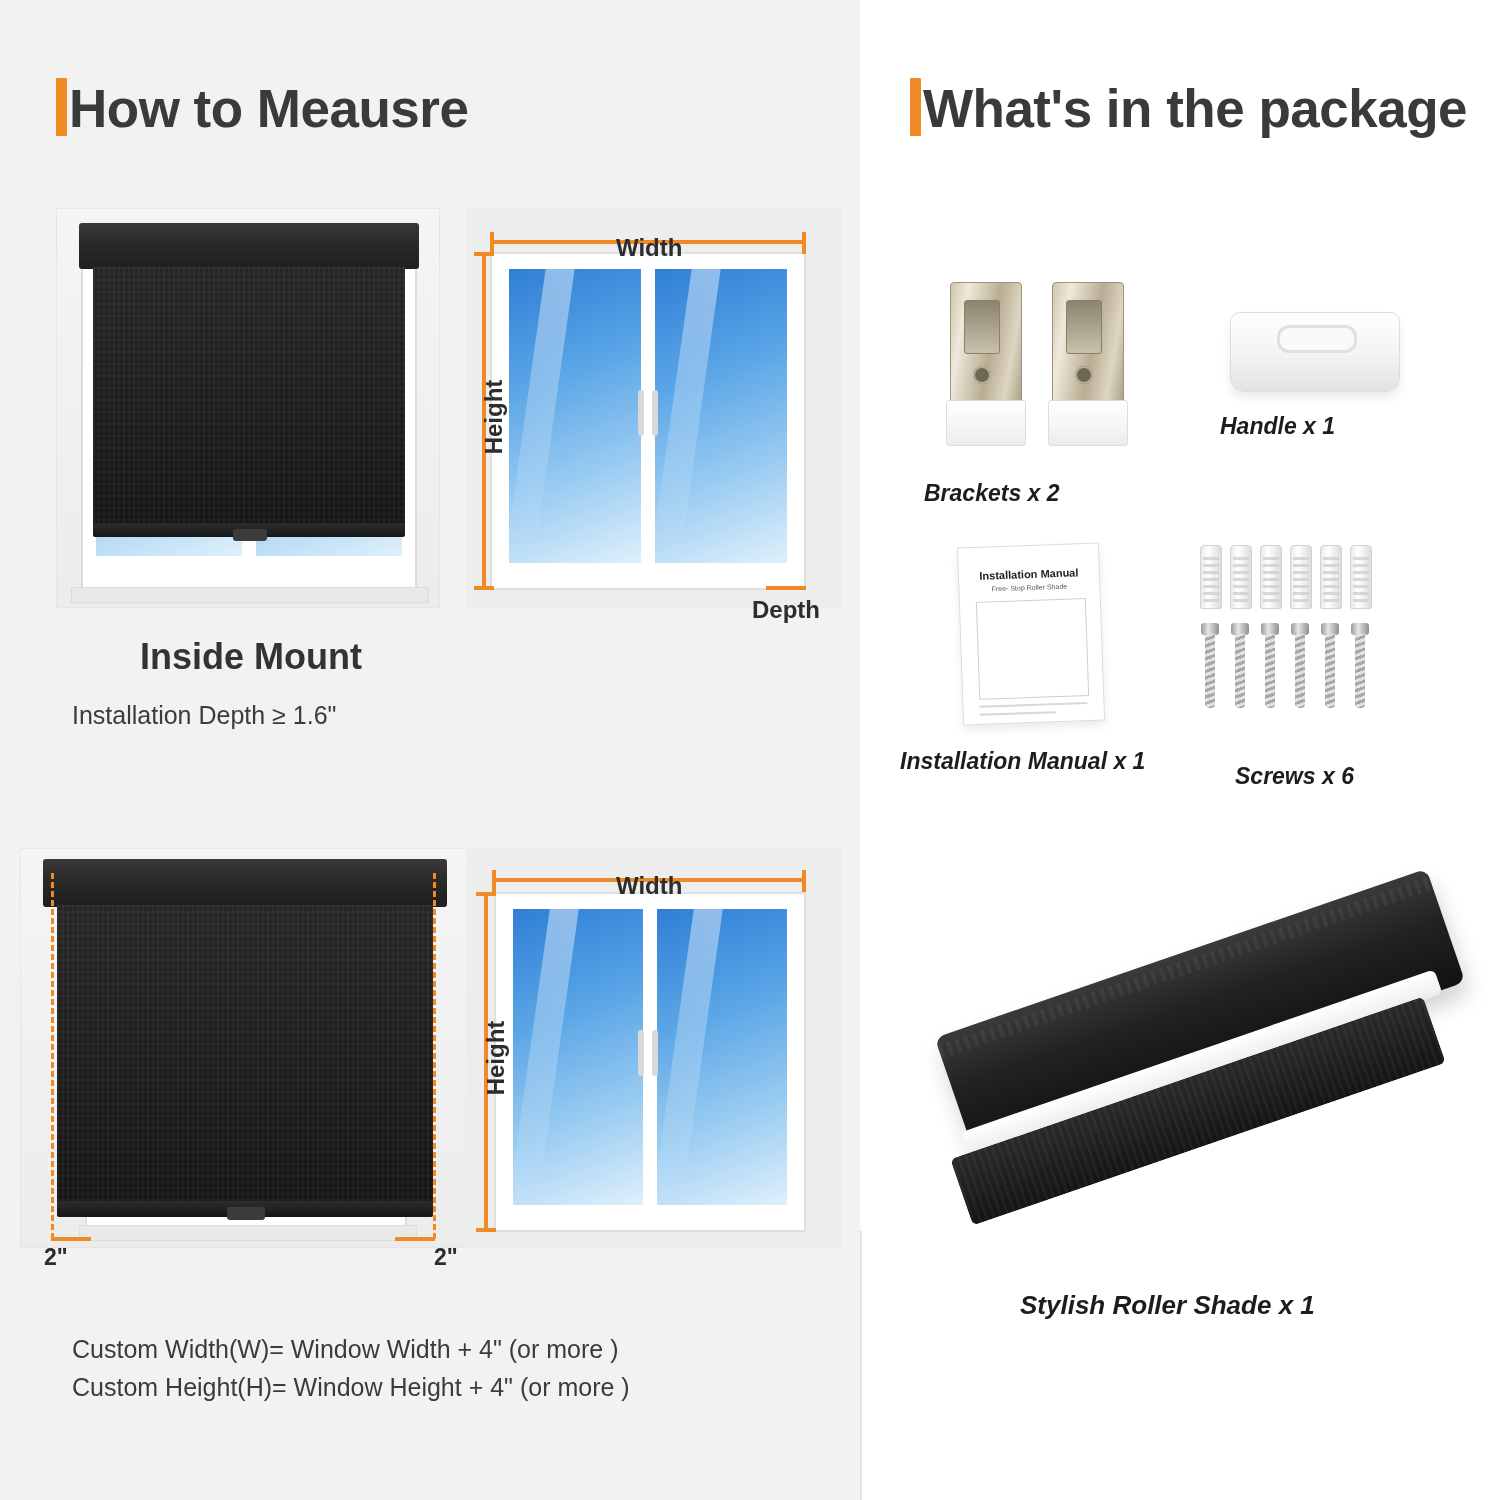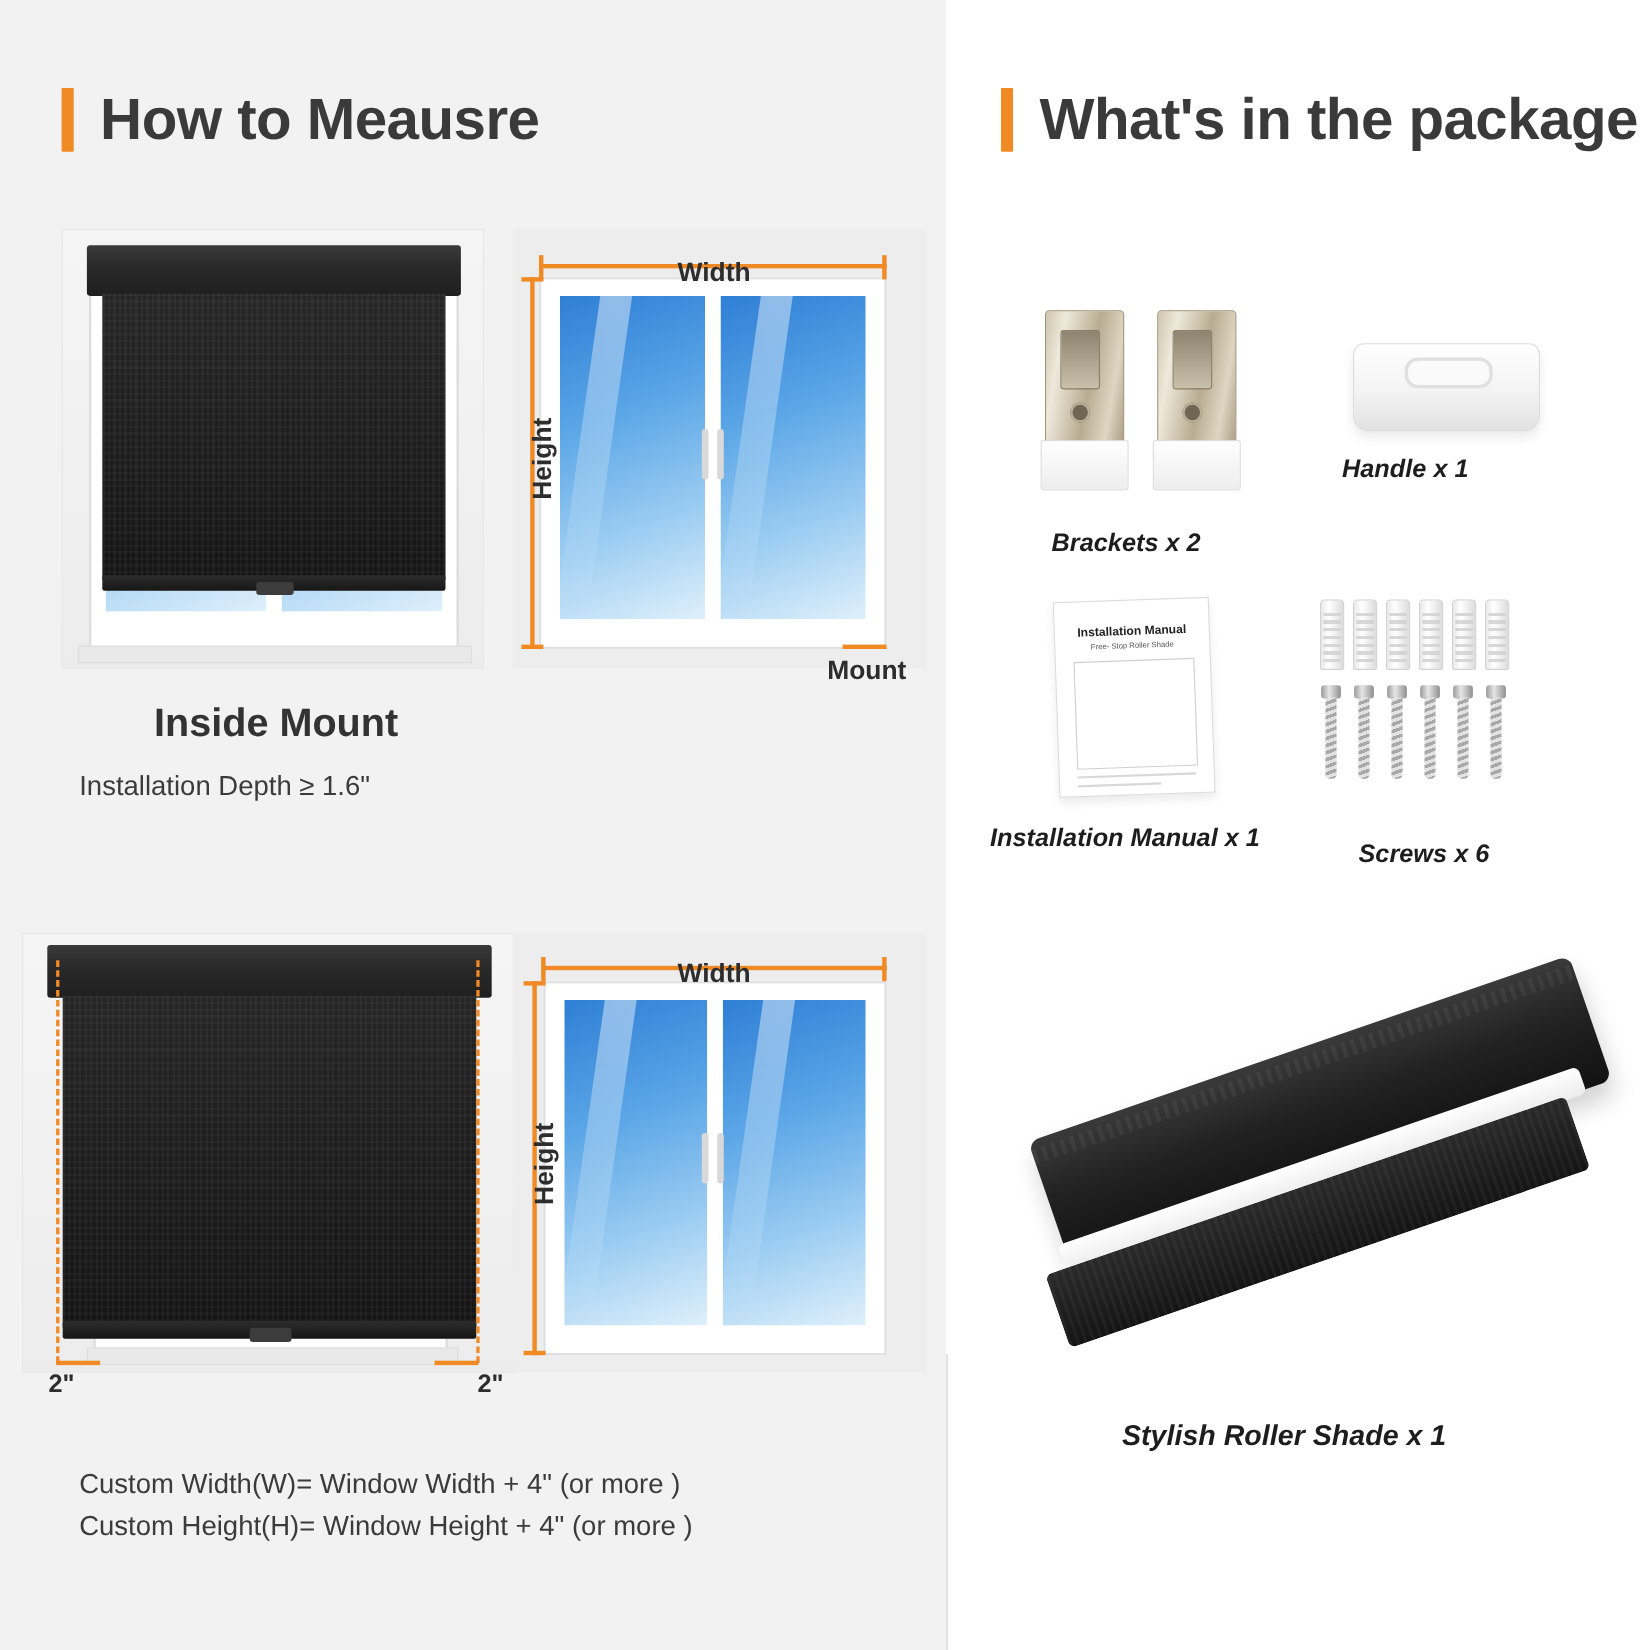--- a/index.html
+++ b/index.html
@@ -40,22 +40,21 @@
     left: 860px;
     top: 0;
     width: 2px;
     height: 1500px;
     background: #e3e3e3;
   }
   
   .heading {
     position: absolute;
     display: flex;
-    align-items: center;
-    gap: 24px;
+    gap: 2px;
   }
   .heading .bar {
     width: 11px;
     height: 58px;
     background: #f08a24;
     border-radius: 1px;
   }
   .heading .txt {
     font-size: 53px;
     font-weight: bold;
@@ -395,21 +394,21 @@
       <div class="orange-line" style="left:24px; top:24px; width:4px; height:22px;"></div>
       <div class="orange-line" style="left:336px; top:24px; width:4px; height:22px;"></div>
       <div class="meas-label" style="left:150px; top:26px;">Width</div>
 
       <div class="orange-line" style="left:16px; top:44px; width:4px; height:338px;"></div>
       <div class="orange-line" style="left:8px; top:44px; width:20px; height:4px;"></div>
       <div class="orange-line" style="left:8px; top:378px; width:20px; height:4px;"></div>
       <div class="meas-label vert" style="left:-12px; top:195px; width:80px; text-align:center;">Height</div>
 
       <div class="orange-line" style="left:300px; top:378px; width:40px; height:4px;"></div>
-      <div class="meas-label" style="left:286px; top:388px;">Mount</div>
+      <div class="meas-label" style="left:286px; top:388px;">Depth</div>
     </div>
 
     <div class="mount-title" style="left:140px; top:636px;">Inside Mount</div>
 
     <div class="mount-lines" style="left:72px; top:696px;">
       <div>Installation Depth ≥ 1.6"</div>
     </div>
 
     <div class="shade-scene" style="left:20px; top:848px; width:450px; height:400px; background:#efefef;">
       <div class="wall"></div>
@@ -476,21 +475,21 @@
       <div class="slot"></div>
       <div class="hole"></div>
       <div class="foot"></div>
     </div>
     <div class="bracket" style="left:188px; top:282px;">
       <div class="body"></div>
       <div class="slot"></div>
       <div class="hole"></div>
       <div class="foot"></div>
     </div>
-    <div class="pkg-caption" style="left:96px; top:480px;">Brackets x 2</div>
+    <div class="pkg-caption" style="left:64px; top:480px;">Brackets x 2</div>
 
     <div class="handle" style="left:370px; top:312px;">
       <div class="grip"></div>
     </div>
     <div class="pkg-caption" style="left:360px; top:413px;">Handle x 1</div>
 
     <div class="manual" style="left:100px; top:545px;">
       <div class="m-title">Installation Manual</div>
       <div class="m-sub">Free- Stop Roller Shade</div>
       <div class="m-box"></div>

